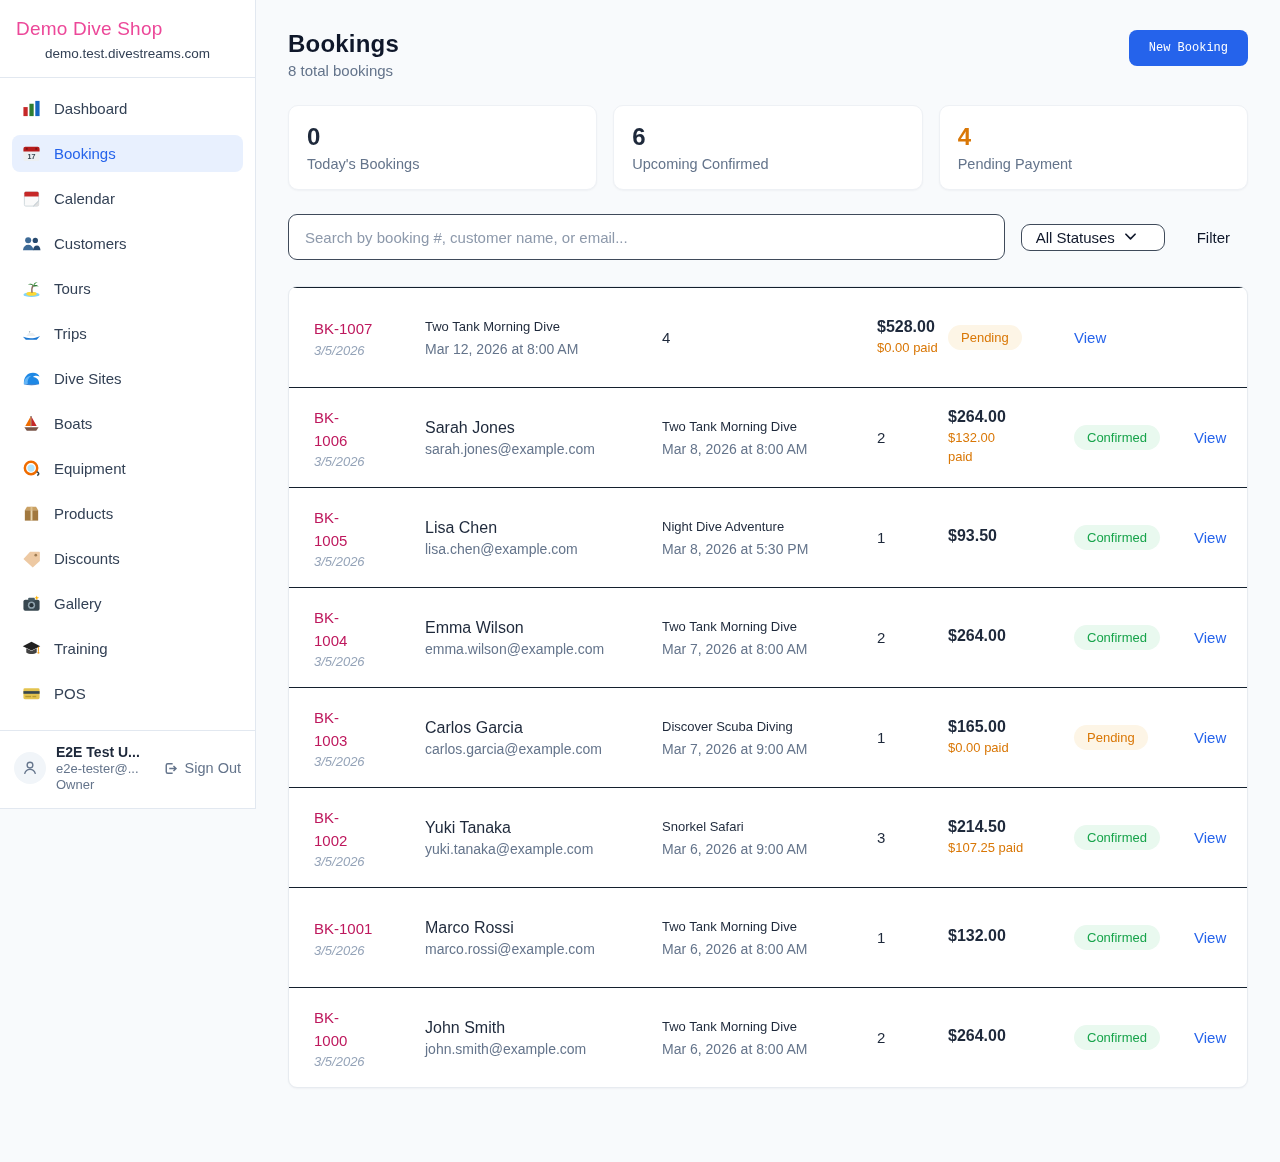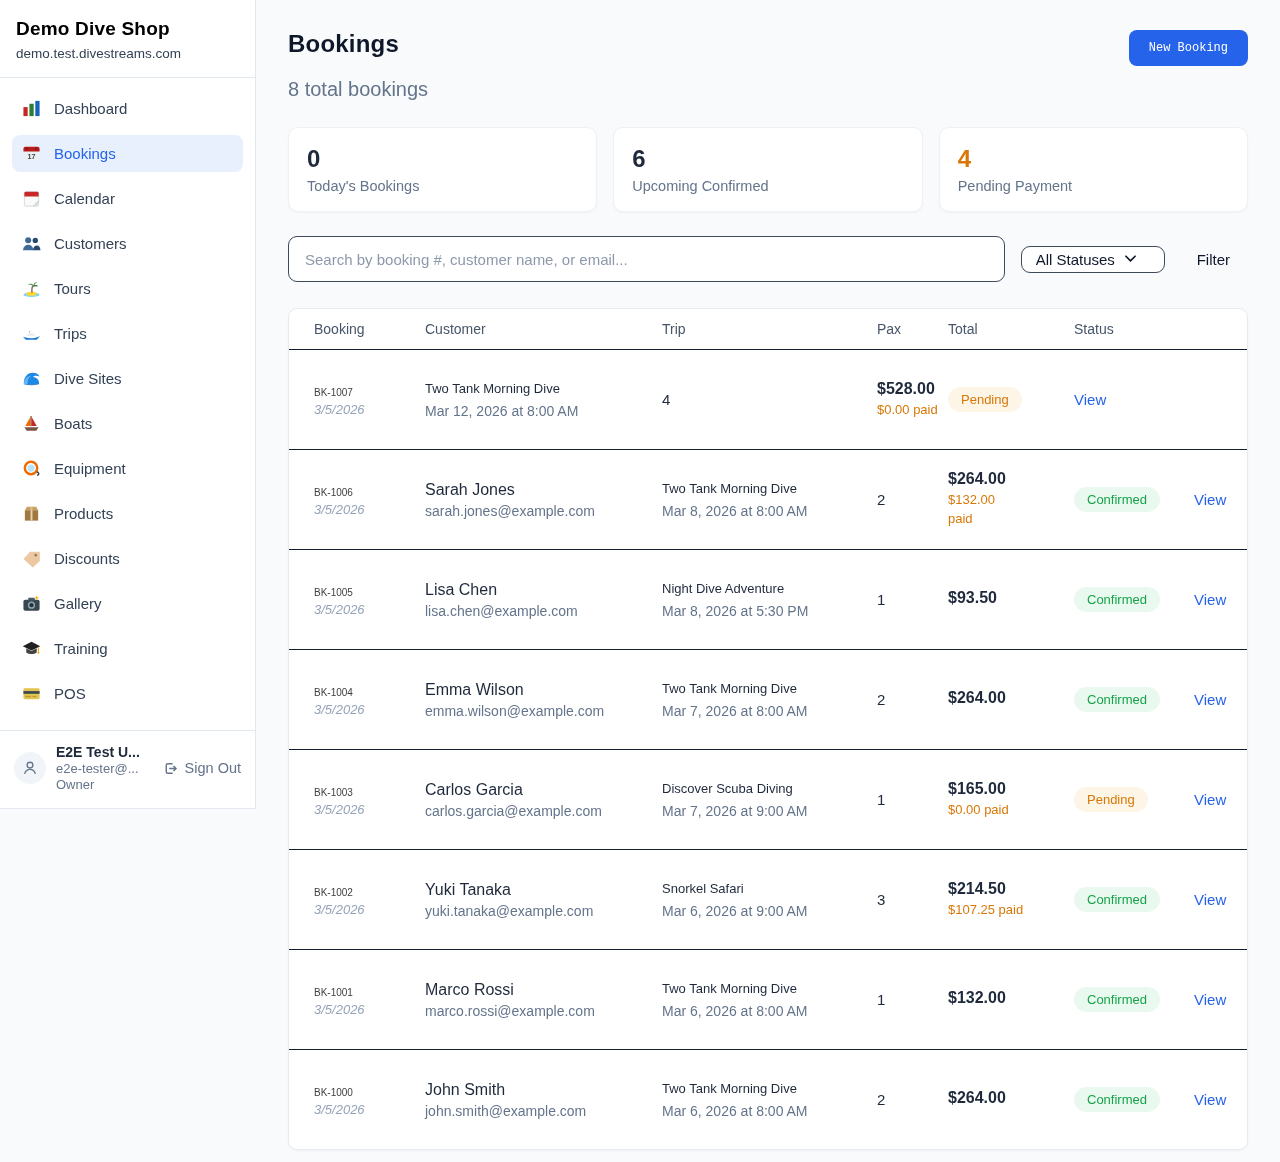--- a/index.html
+++ b/index.html
@@ -7,22 +7,22 @@
   body {
     font-family:"Liberation Sans","DejaVu Sans",sans-serif;
     background:#f8fafc; color:#1e293b; display:flex; align-items:flex-start;
   }
   
   .sidebar {
     width:256px; flex:0 0 256px; background:#fff;
     border-right:1px solid #e2e8f0; border-bottom:1px solid #e2e8f0;
   }
   .logo-block { padding:18px 16px 16px 16px; border-bottom:1px solid #e2e8f0; }
-  .shop-name { color:#000000; font-size:19px; font-weight:bold; letter-spacing:.2px; }
-  .shop-domain { color:#334155; font-size:13.5px; margin-top:6px; }
+  .shop-name { color:#ec4899; font-size:19px; font-weight:normal; letter-spacing:.2px; }
+  .shop-domain { color:#334155; font-size:13.5px; margin-top:6px;text-align:center; }
   .nav { padding:12px 12px 10px 12px; }
   .nav-item {
     display:flex; align-items:center; gap:13px; padding:9px 10px; margin-bottom:8px;
     border-radius:8px; font-size:15px; color:#334155; cursor:pointer;
   }
   .nav-item.active { background:#e8f0fe; color:#2563eb; font-weight:500; }
   .nav-icon { width:19px; height:19px; flex:0 0 19px; display:inline-block; }
   .nav-icon svg { width:19px; height:19px; display:block; }
   .user-block {
     border-top:1px solid #e2e8f0; padding:13px 14px 16px 14px;
@@ -36,21 +36,21 @@
   .user-name { font-size:14px; font-weight:bold; color:#1e293b; }
   .user-email, .user-role { font-size:13px; color:#64748b; margin-top:1px; }
   .signout {
     display:flex; align-items:center; gap:6px; color:#64748b; font-size:14.5px;
     cursor:pointer; flex:0 0 auto;
   }
   
   .main { flex:1; padding:30px 32px 32px 32px; }
   .page-head { display:flex; justify-content:space-between; align-items:flex-start; }
   .page-title { font-size:24px; font-weight:bold; color:#0f172a; letter-spacing:.2px; }
-  .page-subtitle { font-size:20px; color:#64748b; margin-top:20px; }
+  .page-subtitle { font-size:15px; color:#64748b; margin-top:4px; }
   .btn-primary {
     background:#2563eb; color:#fff; border:none; border-radius:8px;
     font-size:12px; font-weight:500; padding:11px 20px; cursor:pointer;
     font-family:Liberation Mono, monospace;
   }
   
   .stats { display:flex; gap:16px; margin-top:26px; }
   .stat-card {
     flex:1; background:#fff; border:1px solid #eef1f5; border-radius:10px;
     padding:17px 18px; box-shadow:0 1px 2px rgba(15,23,42,.04);
@@ -78,21 +78,21 @@
     overflow:hidden; box-shadow:0 1px 2px rgba(15,23,42,.04);
   }
   .thead, .trow {
     display:grid;
     grid-template-columns:111px 237px 215px 71px 126px 120px auto;
     padding:0 20px 0 25px; align-items:center;
   }
   .thead { height:40px; }
   .th { font-size:14px; color:#475569; }
   .trow { min-height:100px; border-top:1px solid #14202e; }
-  .bid { color:#404040; font-size:10px; font-weight:500; line-height:1.55; text-decoration:none; cursor:pointer; display:inline-block; }
+  .bid { color:#be185d; font-size:15px; font-weight:500; line-height:1.55; text-decoration:none; cursor:pointer; display:inline-block; }
   .bid.idwrap { width:40px; }
   .bdate { color:#94a3b8; font-size:13px; margin-top:2px;font-style:italic; }
   .cname { color:#1e293b; font-size:16px; }
   .cemail { color:#64748b; font-size:14px; margin-top:4px; }
   .tname { color:#1e293b; font-size:13px; font-weight:500; max-width:170px; line-height:1.45; }
   .ttime { color:#64748b; font-size:14px; margin-top:4px; white-space:nowrap; }
   .pax { font-size:15px; color:#1e293b; }
   .amt { font-size:16px; font-weight:bold; color:#1e293b; }
   .paid { font-size:13px; color:#d97706; margin-top:3px; line-height:1.45; }
   .paid.pwrap { max-width:60px; }
@@ -319,29 +319,20 @@
     <div class="status-select">
       <span>All Statuses</span>
       <svg width="11" height="8" viewBox="0 0 12 8">
           <path d="M1 1l5 5 5-5" stroke="#0f172a" stroke-width="1.8" fill="none" stroke-linecap="round" stroke-linejoin="round"></path>
         </svg>
     </div>
     <div class="filter-label">Filter</div>
   </div>
 
   <div class="table-card">
-    <div class="thead">
-      <div class="th">Booking</div>
-      <div class="th">Customer</div>
-      <div class="th">Trip</div>
-      <div class="th">Pax</div>
-      <div class="th">Total</div>
-      <div class="th">Status</div>
-      <div class="th"></div>
-    </div>
 
     <div class="trow">
       <div><a class="bid">BK-1007</a>
         <div class="bdate">3/5/2026</div></div>
       <div>
           <div class="tname">Two Tank Morning Dive</div>
         <div class="ttime">Mar 12, 2026 at 8:00 AM</div>
         </div>
       <div class="pax">4</div>
       <div>

